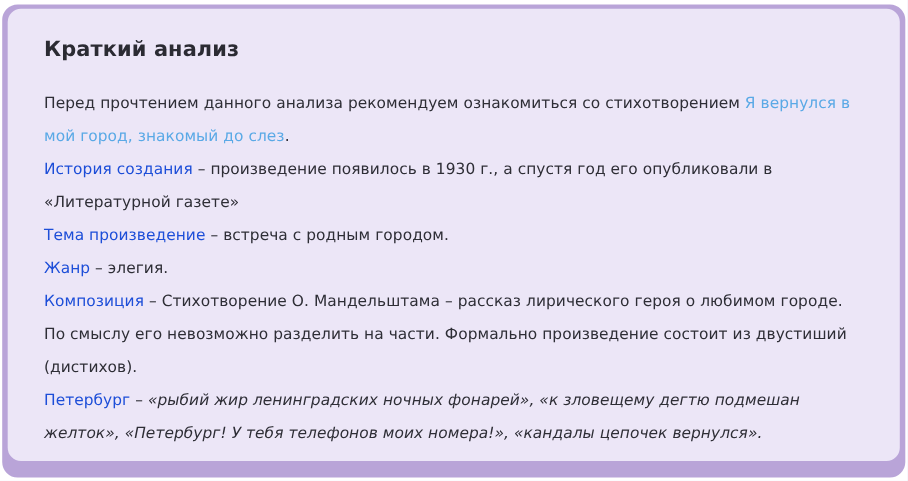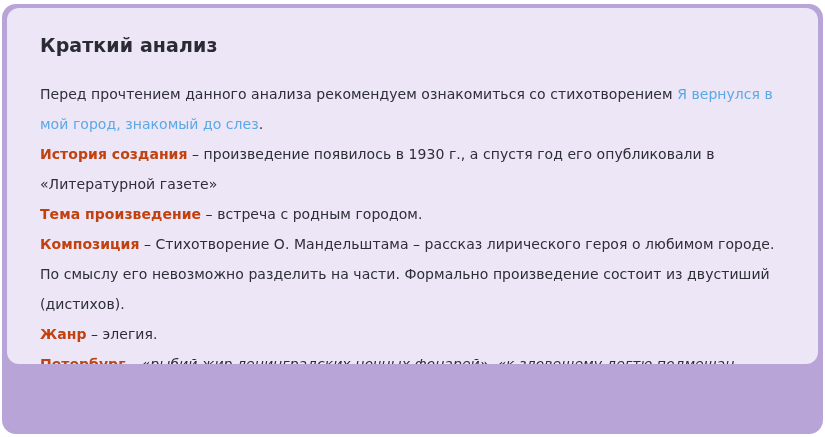--- a/index.html
+++ b/index.html
@@ -34,21 +34,21 @@
     border-radius: 14px;
     background: #b9a4d8;
     box-sizing: border-box;
   }
 
   .card {
     position: absolute;
     left: 7px;
     top: 8px;
     width: 811px;
-    height: 356px;
+    height: 411px;
     border-radius: 12px;
     background: #ece6f7;
     box-sizing: border-box;
     padding: 26px 34px 18px 31px;
     overflow: hidden;
   }
 
   .card-title {
     font-size: 19px;
     font-weight: bold;
@@ -65,22 +65,22 @@
     margin: 0 0 0 2px;
     max-width: 760px;
     letter-spacing: 0.05px;
   }
 
   .para + .para {
     margin-top: 0px;
   }
 
   .term {
-    font-weight: bold;
-    color: #c2410c;
+    font-weight: normal;
+    color: #1d4ed8;
   }
 
   .em {
     font-style: italic;
   }
 
   .link {
     color: #5aa9e6;
     text-decoration: none;
     cursor: pointer;
@@ -96,21 +96,21 @@
   <div class="card">
 
     <h2 class="card-title">Краткий анализ</h2>
 
     <p class="para"><span>Перед прочтением данного анализа рекомендуем ознакомиться со стихотворением </span><a class="link" href="#">Я вернулся в мой город, знакомый до слез</a><span>.</span></p>
 
     <p class="para"><span class="term">История создания</span><span> – </span><span>произведение появилось в 1930 г., а спустя год его опубликовали в «Литературной газете»</span></p>
 
     <p class="para"><span class="term">Тема произведение</span><span> – </span><span>встреча с родным городом.</span></p>
 
+    <p class="para"><span class="term">Жанр</span><span> – </span><span>элегия.</span></p>
+
     <p class="para"><span class="term">Композиция</span><span> – </span><span>Стихотворение О. Мандельштама – рассказ лирического героя о любимом городе. По смыслу его невозможно разделить на части. Формально произведение состоит из двустиший (дистихов).</span></p>
-
-    <p class="para"><span class="term">Жанр</span><span> – </span><span>элегия.</span></p>
 
 
     <p class="para"><span class="term">Петербург</span><span> – </span><span class="em">«рыбий жир ленинградских ночных фонарей», «к зловещему дегтю подмешан желток», «Петербург! У тебя телефонов моих номера!», «кандалы цепочек вернулся».</span></p>
 
   </div>
 </div>
 
 </body></html>

